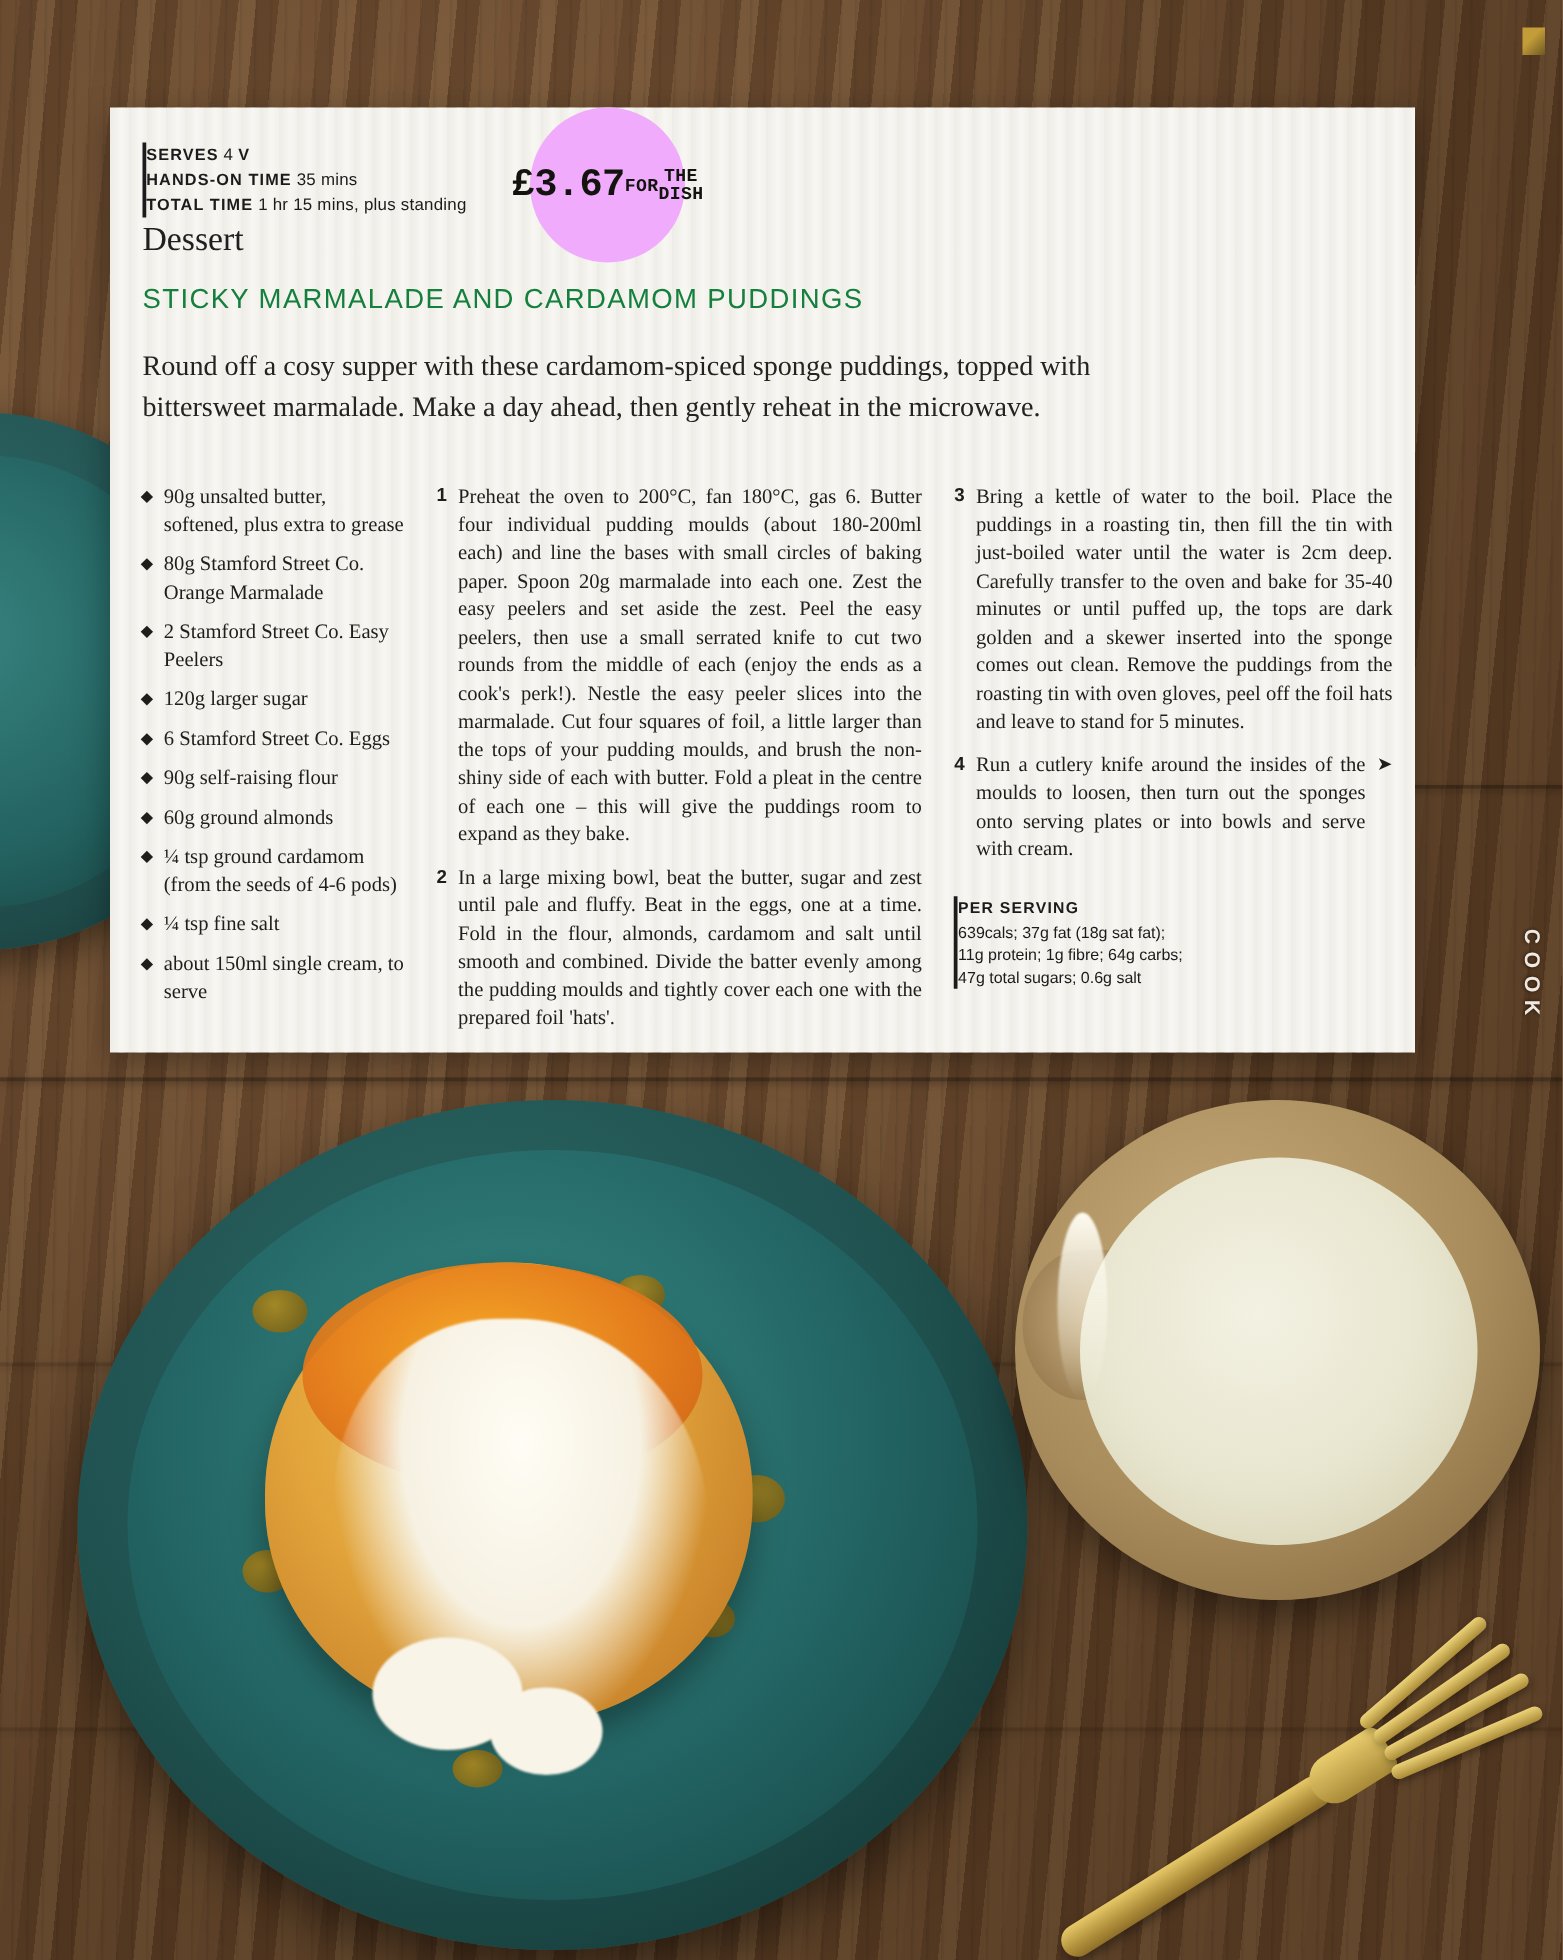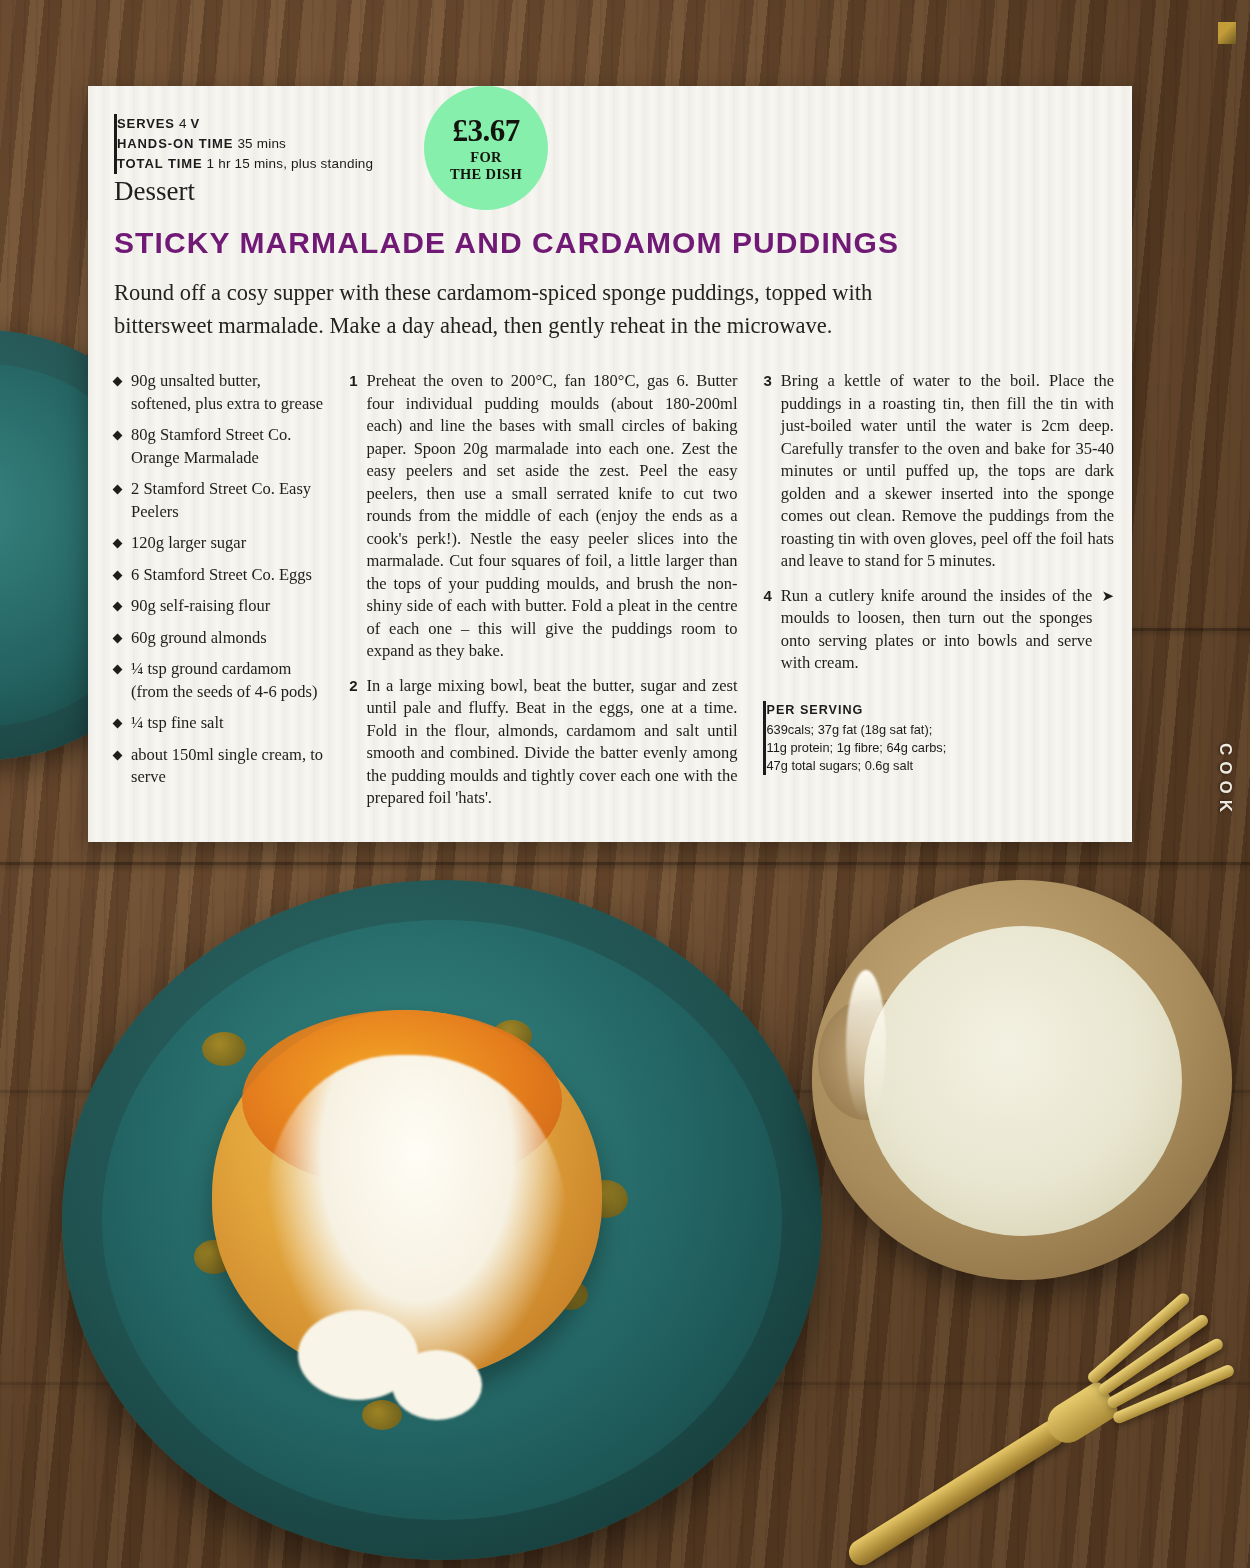--- a/index.html
+++ b/index.html
@@ -226,26 +226,26 @@
   }
   .meta .k { font-weight: bold; letter-spacing: .9px; font-size: 13px; }
 
   .price-badge {
     position: absolute;
     left: 336px;
     top: 0px;
     width: 124px;
     height: 124px;
     border-radius: 50%;
-    background: #86efac;
+    background: #f0abfc;
     color: #14140f;
-    font-family: Liberation Serif, serif;
+    font-family: Liberation Mono, monospace;
     text-align: center;
     display: flex;
-    flex-direction: column;
+    flex-direction: row;
     justify-content: center;
     align-items: center;
     line-height: 1;
   }
   .price-badge .amount {
     font-size: 31px;
     font-weight: bold;
     letter-spacing: -.5px;
   }
   .price-badge .sub {
@@ -261,40 +261,40 @@
     top: 90px;
     font-family: "Liberation Serif", serif;
     font-size: 27px;
     color: #1f1f1f;
   }
   .title {
     position: absolute;
     left: 26px;
     top: 140px;
     font-family: "Liberation Sans", sans-serif;
-    font-weight: bold;
-    font-size: 30px;
+    font-weight: normal;
+    font-size: 22px;
     letter-spacing: 1.1px;
-    color: #701a75;
+    color: #15803d;
   }
   .standfirst {
     position: absolute;
     left: 26px;
     top: 190px;
     width: 840px;
     font-family: "Liberation Serif", serif;
     font-size: 22.5px;
     line-height: 33px;
     color: #23231f;
   }
 
   .columns {
     position: absolute;
     left: 26px;
-    top: 284px;
+    top: 300px;
     width: 1000px;
     display: flex;
     gap: 26px;
   }
   .col-ingredients { width: 210px; }
   .col-method-1 { width: 390px; }
   .col-method-2 { width: 352px; }
 
   .ing-list {
     list-style: none;

